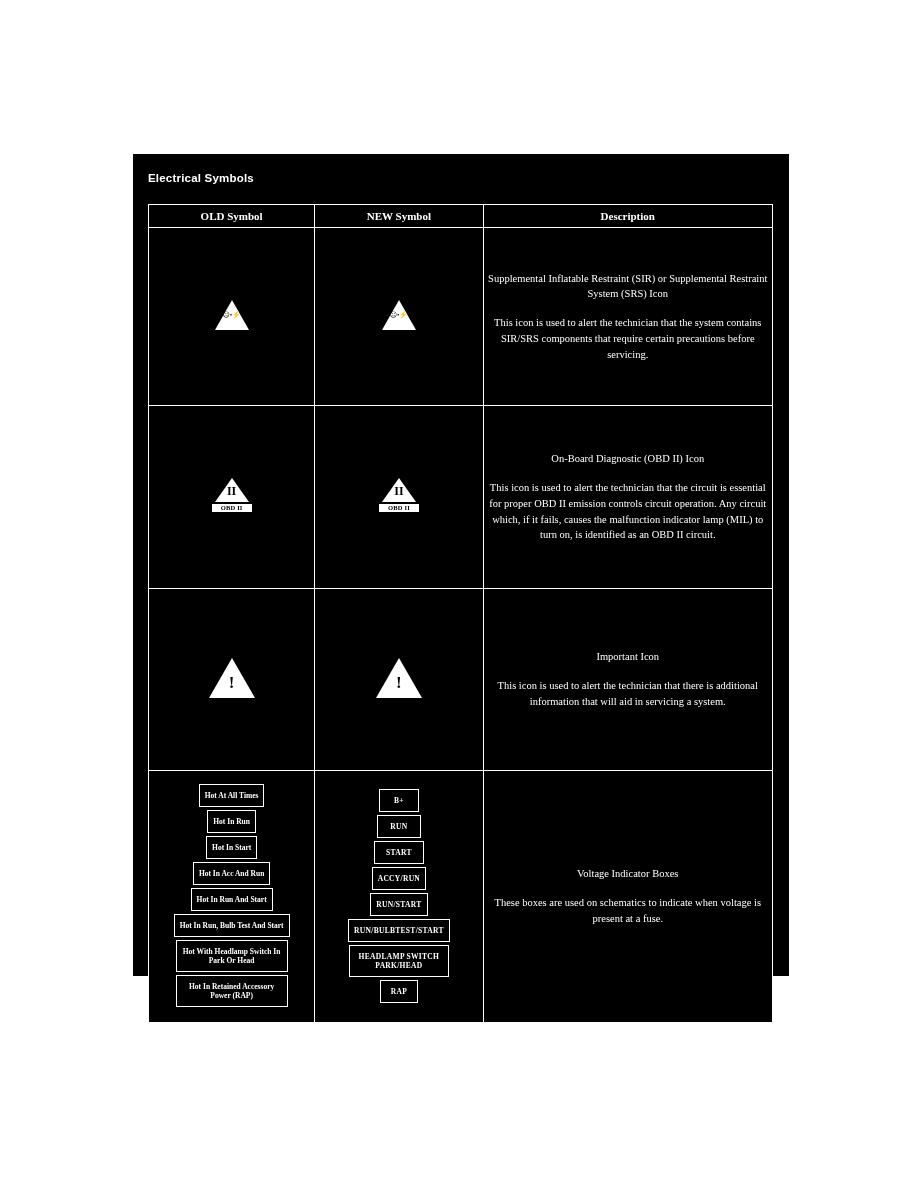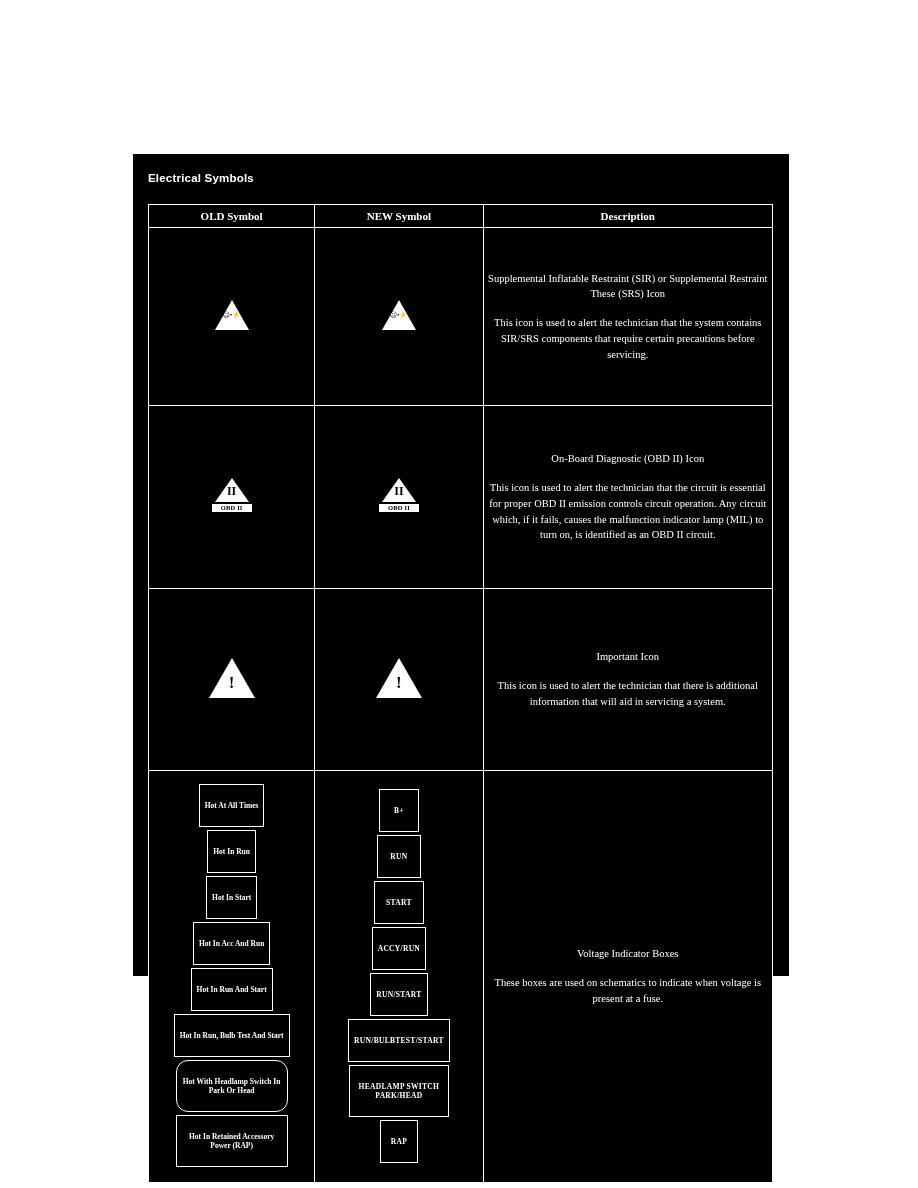--- a/index.html
+++ b/index.html
@@ -180,21 +180,21 @@
     text-align: center;
   }
   .vbox {
     display: block;
     margin: 3px auto;
     border: 1px solid #ffffff;
     background: #000000;
     color: #ffffff;
     font-size: 7.5px;
     line-height: 9px;
-    padding: 16px 5px;
+    padding: 6px 5px;
     text-align: center;
     white-space: nowrap;
     width: fit-content;
     font-weight: bold;
   }
   .vbox.two-line {
     white-space: normal;
     line-height: 9px;
   }
   .vbox-stack.new .vbox {
@@ -230,21 +230,21 @@
             <span class="sir-mini">☹•⚡</span>
           </span>
         </td>
         <td class="cell-icon">
           <span class="tri">
             <span class="shape"></span>
             <span class="sir-mini">☹•⚡</span>
           </span>
         </td>
         <td class="cell-desc">
-          <div class="desc-head">Supplemental Inflatable Restraint (SIR) or Supplemental Restraint These (SRS) Icon</div>
+          <div class="desc-head">Supplemental Inflatable Restraint (SIR) or Supplemental Restraint System (SRS) Icon</div>
           <div class="desc-body">This icon is used to alert the technician that the system contains SIR/SRS components that require certain precautions before servicing.</div>
         </td>
       </tr>
 
       <tr style="height:183px;">
         <td class="cell-icon">
           <span class="obd-wrap">
             <span class="tri">
               <span class="shape"></span>
               <span class="glyph">II</span>
@@ -288,21 +288,21 @@
 
       <tr style="height:172px;">
         <td>
           <div class="vbox-stack old">
             <span class="vbox">Hot At All Times</span>
             <span class="vbox">Hot In Run</span>
             <span class="vbox">Hot In Start</span>
             <span class="vbox">Hot In Acc And Run</span>
             <span class="vbox">Hot In Run And Start</span>
             <span class="vbox">Hot In Run, Bulb Test And Start</span>
-            <span class="vbox two-line" style="width:100px;border-radius:12px;">Hot With Headlamp Switch In Park Or Head</span>
+            <span class="vbox two-line" style="width:100px;">Hot With Headlamp Switch In Park Or Head</span>
             <span class="vbox two-line" style="width:100px;">Hot In Retained Accessory Power (RAP)</span>
           </div>
         </td>
         <td>
           <div class="vbox-stack new">
             <span class="vbox" style="min-width:28px;">B+</span>
             <span class="vbox" style="min-width:32px;">RUN</span>
             <span class="vbox" style="min-width:38px;">START</span>
             <span class="vbox">ACCY/RUN</span>
             <span class="vbox">RUN/START</span>

